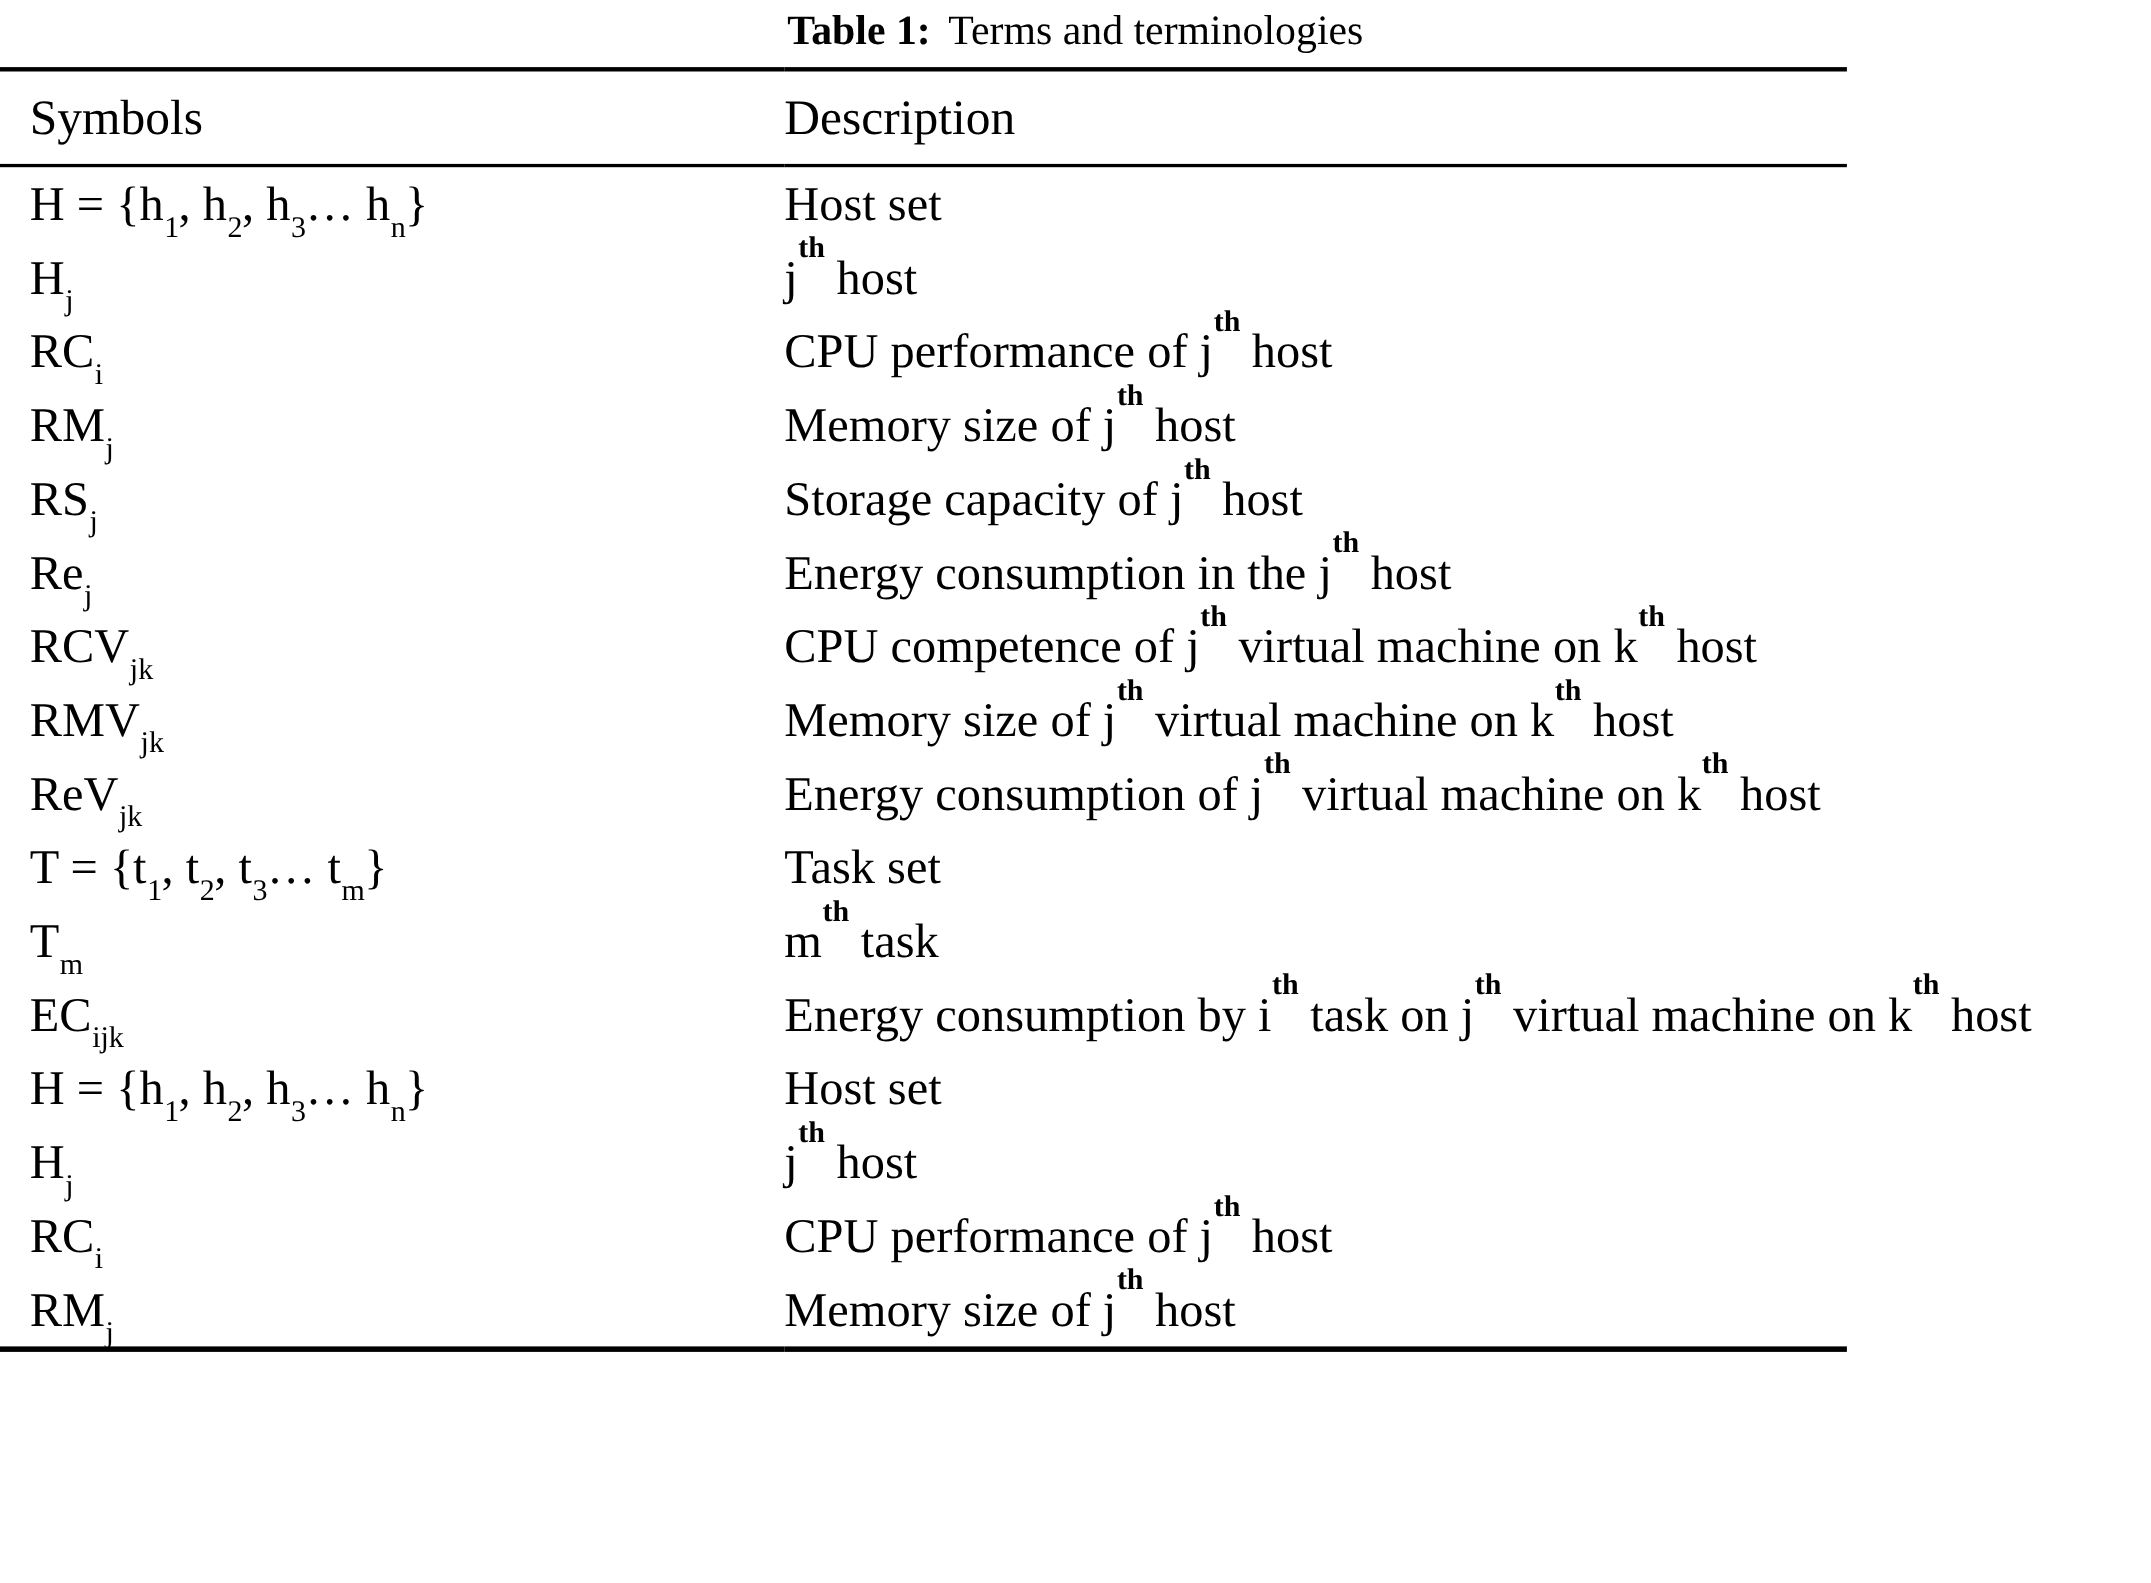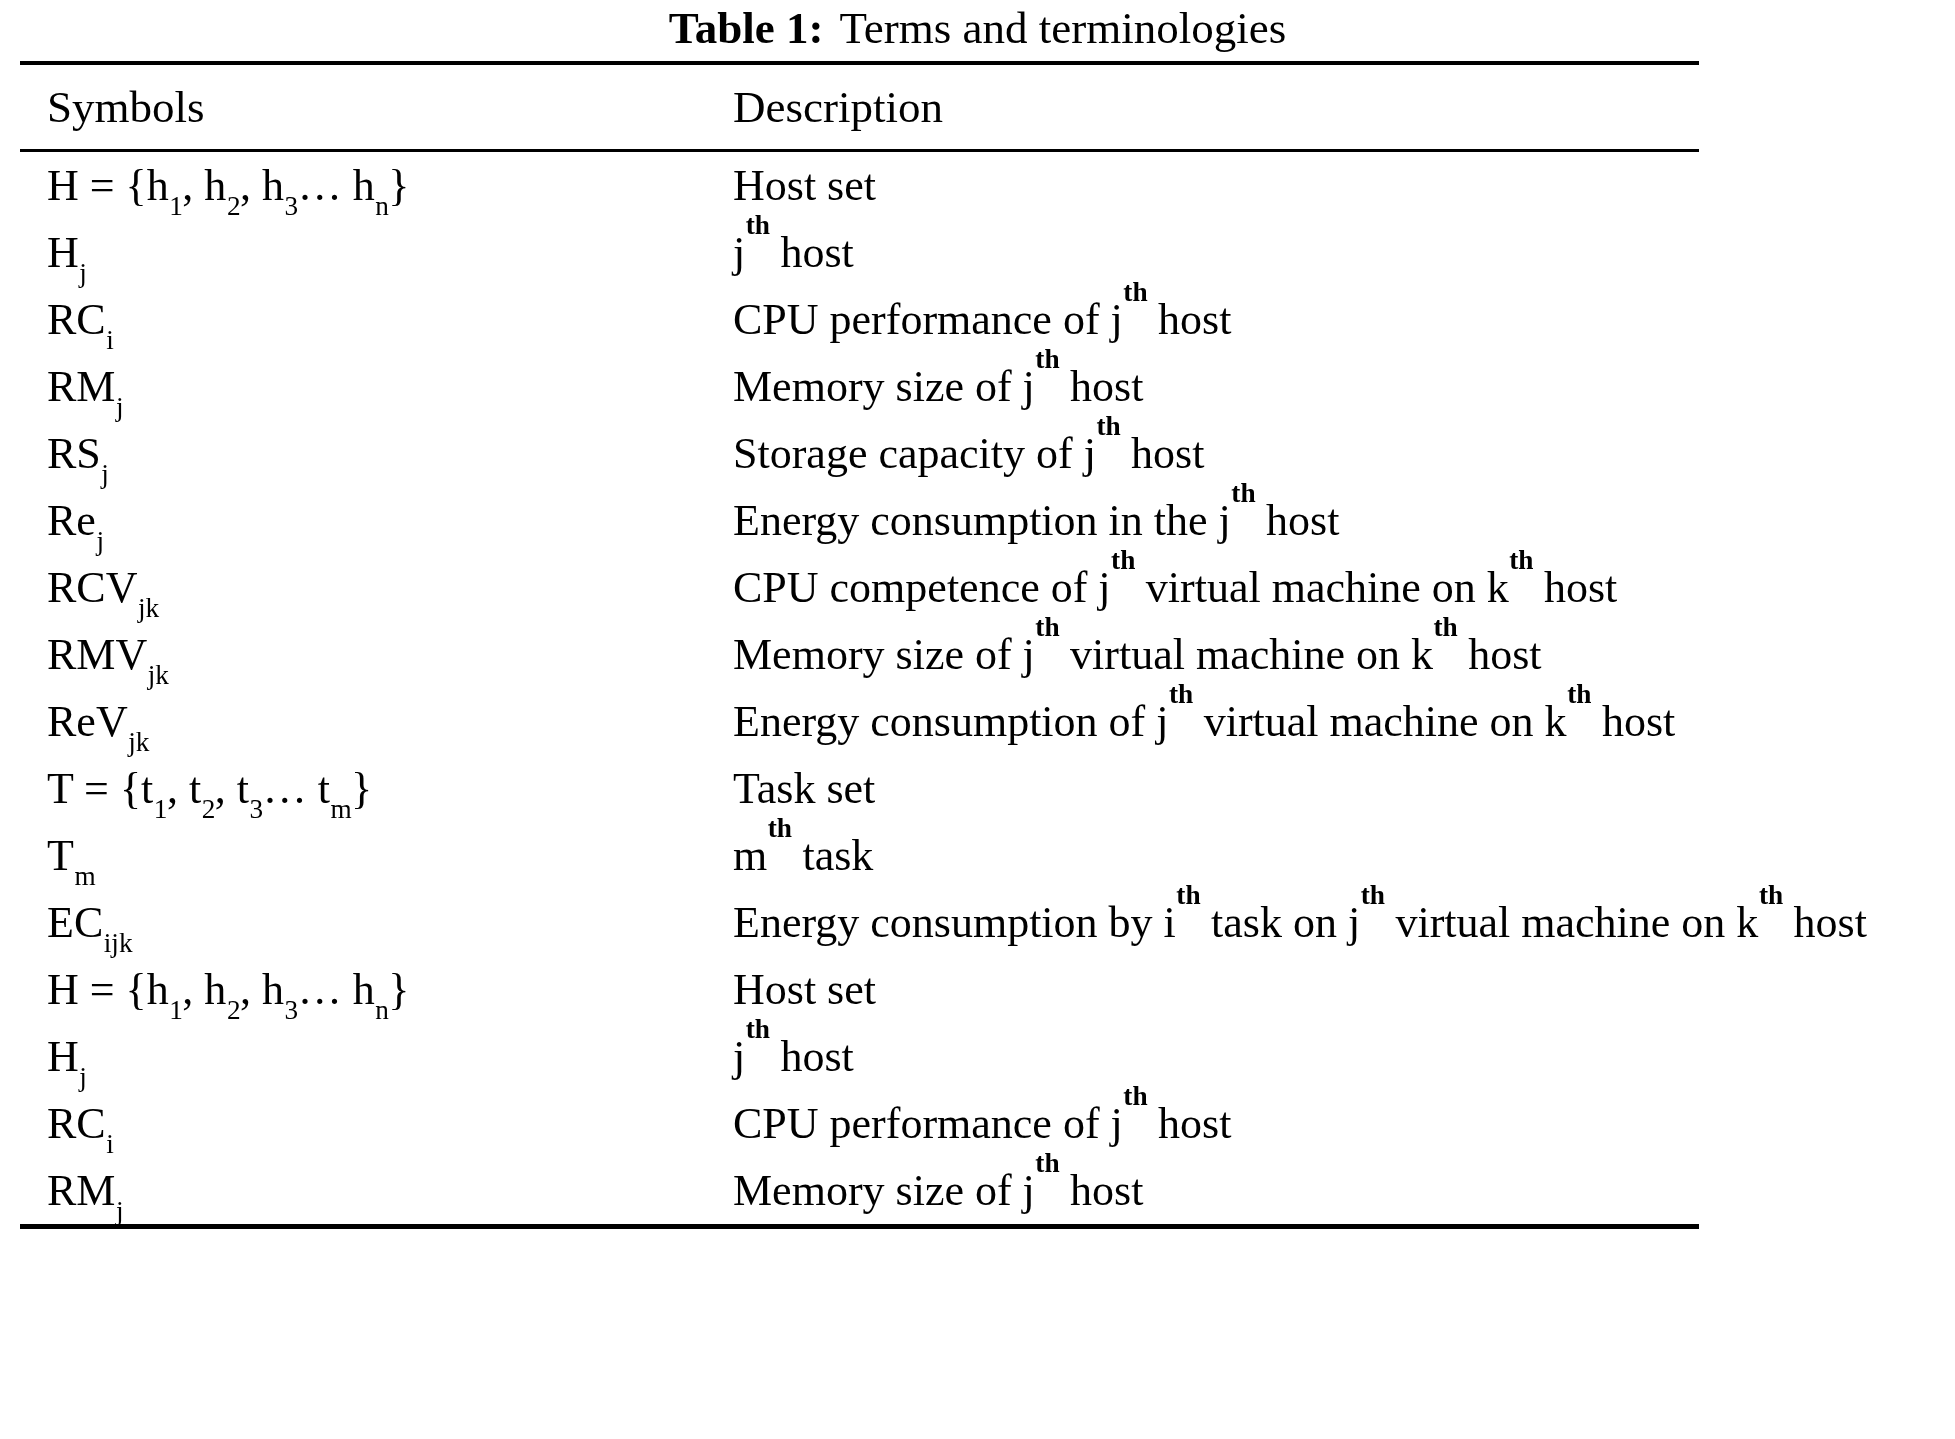--- a/index.html
+++ b/index.html
@@ -11,38 +11,37 @@
   body {
     width: 1955px;
     height: 1439px;
     overflow: hidden;
     font-family: "Liberation Serif", "DejaVu Serif", serif;
   }
   .caption {
     width: 1955px;
     height: 56px;
     text-align: center;
-    font-size: 45px;
+    font-size: 38px;
     line-height: 56px;
     white-space: nowrap;
   }
   .caption .cap-label {
     font-weight: bold;
   }
   .caption .cap-title {
     margin-left: 16px;
   }
   table.terms {
     width: 1679px;
     border-collapse: collapse;
     table-layout: fixed;
     margin-top: 5px;
     border-top: 4px solid #000;
     border-bottom: 5px solid #000;
-    margin-left: 20px;
   }
   table.terms th {
     font-weight: normal;
     text-align: left;
     font-size: 45px;
     height: 84px;
     border-bottom: 3px solid #000;
     vertical-align: middle;
     padding: 0;
   }

